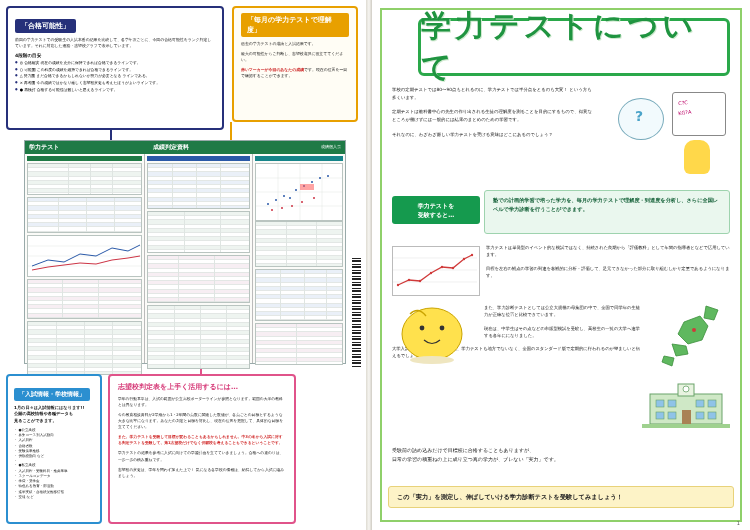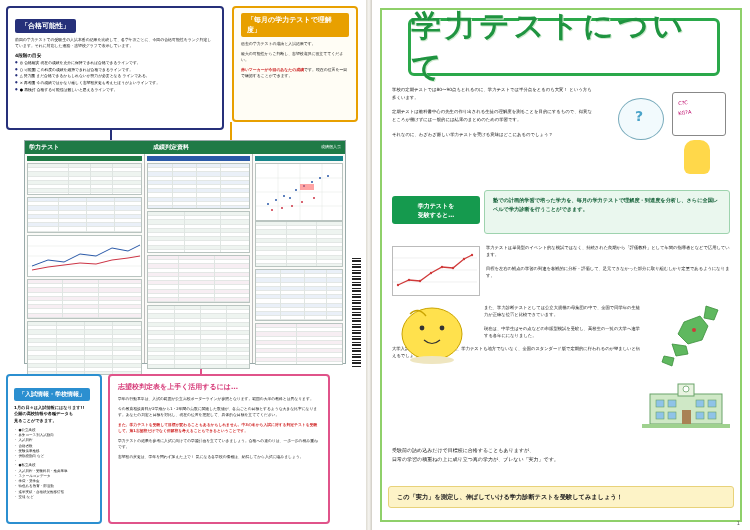--- a/index.html
+++ b/index.html
@@ -80,31 +80,31 @@
   }
   #box-nyushi .hdr{
     background:#2b8fd0;color:#fff;font-size:6px;font-weight:bold;
     padding:2px 5px;border-radius:2px;display:inline-block;margin-bottom:4px;
   }
   #box-nyushi .b{font-size:4.2px;font-weight:bold;line-height:1.5;color:#111;margin-bottom:4px;}
   #box-nyushi li{font-size:3.5px;line-height:1.5;list-style:none;color:#222;}
   #box-nyushi li:before{content:"・";margin-right:1px;}
 
   #box-shibou{
-    left:108px;top:374px;width:222px;height:150px;
+    left:108px;top:374px;width:188px;height:150px;
     border:2px solid #e0538a;border-radius:4px;background:#fff;padding:6px 8px;box-sizing:border-box;
   }
   #box-shibou .hdr{font-size:7px;font-weight:bold;color:#d63a78;margin-bottom:4px;}
   #box-shibou p{font-size:3.8px;line-height:1.6;margin:0 0 4px;color:#111;}
   #box-shibou .red{color:#d12b2b;font-weight:bold;}
 
   
   .rp-frame{position:absolute;left:8px;top:8px;width:362px;height:514px;border:2px solid #8fd06a;box-sizing:border-box;}
   .rp-title{
-    position:absolute;left:36px;top:18px;width:306px;height:52px;
+    position:absolute;left:46px;top:18px;width:306px;height:52px;
     border:3px solid #2aa84a;border-radius:6px;background:#fff;
     display:flex;align-items:center;justify-content:center;
   }
   .rp-title span{
     font-size:30px;font-weight:bold;color:#1f9440;letter-spacing:4px;
     font-family:"DejaVu Sans","Liberation Sans",sans-serif;
     text-shadow:1px 1px 0 #cfe9cf;
   }
   .rp-body{position:absolute;left:20px;top:86px;width:338px;}
   .rp-p{font-size:4.4px;line-height:1.75;color:#111;margin:0 0 7px;width:200px;}

